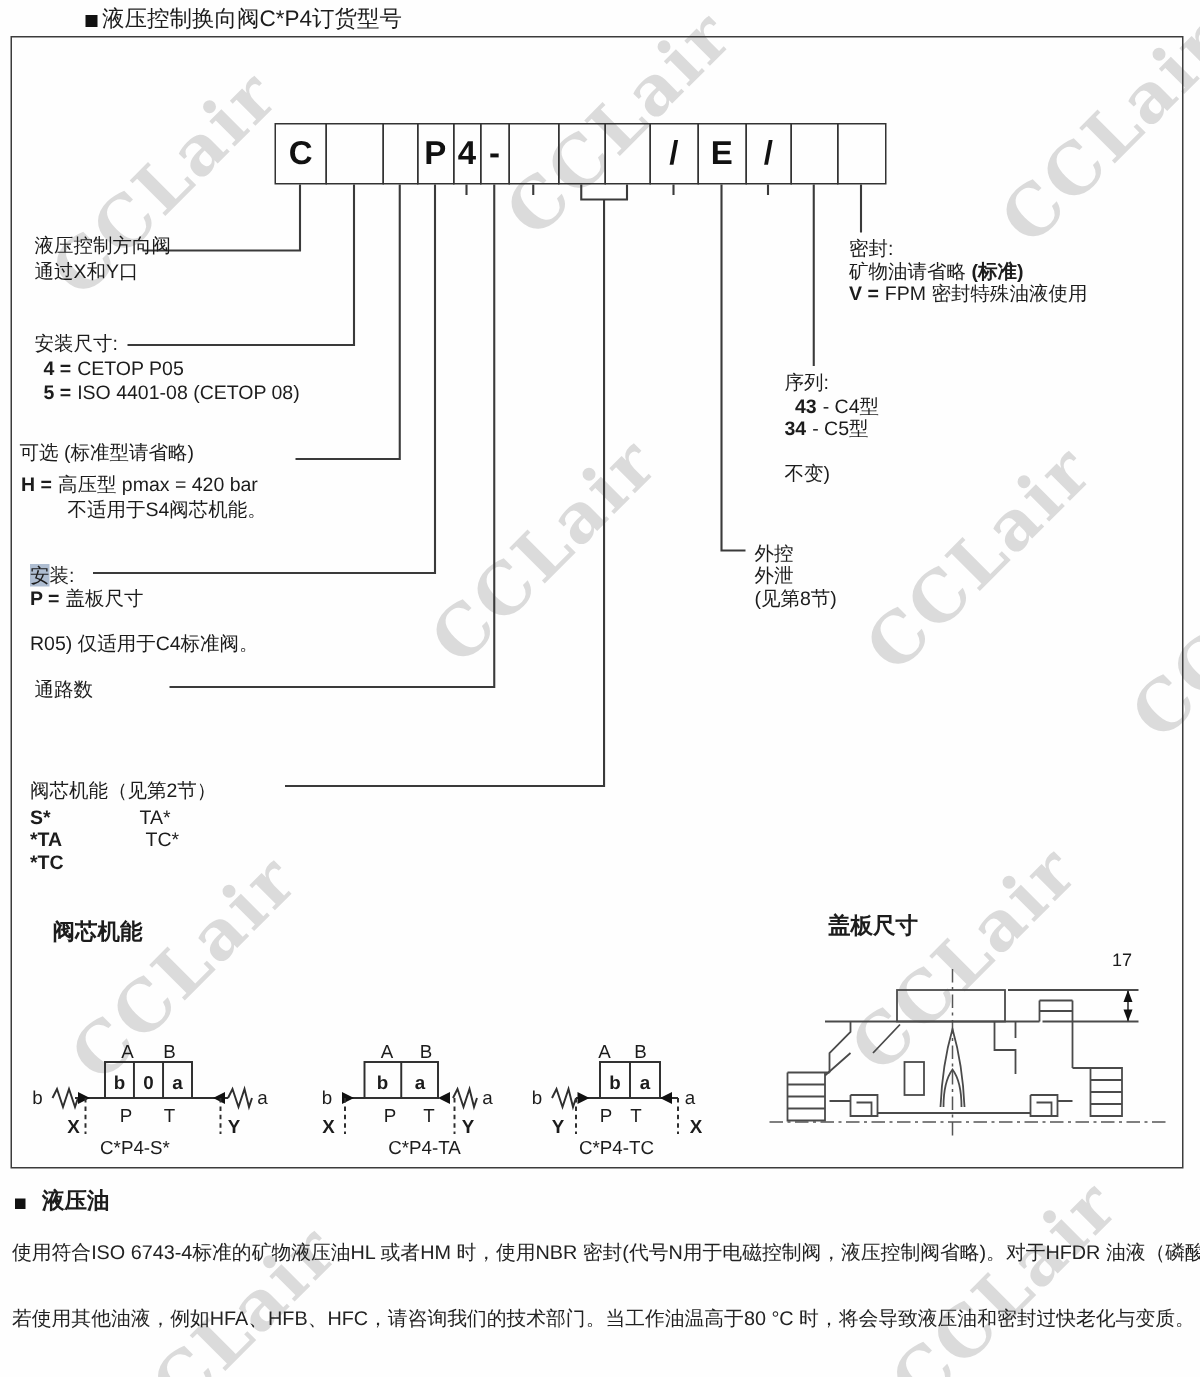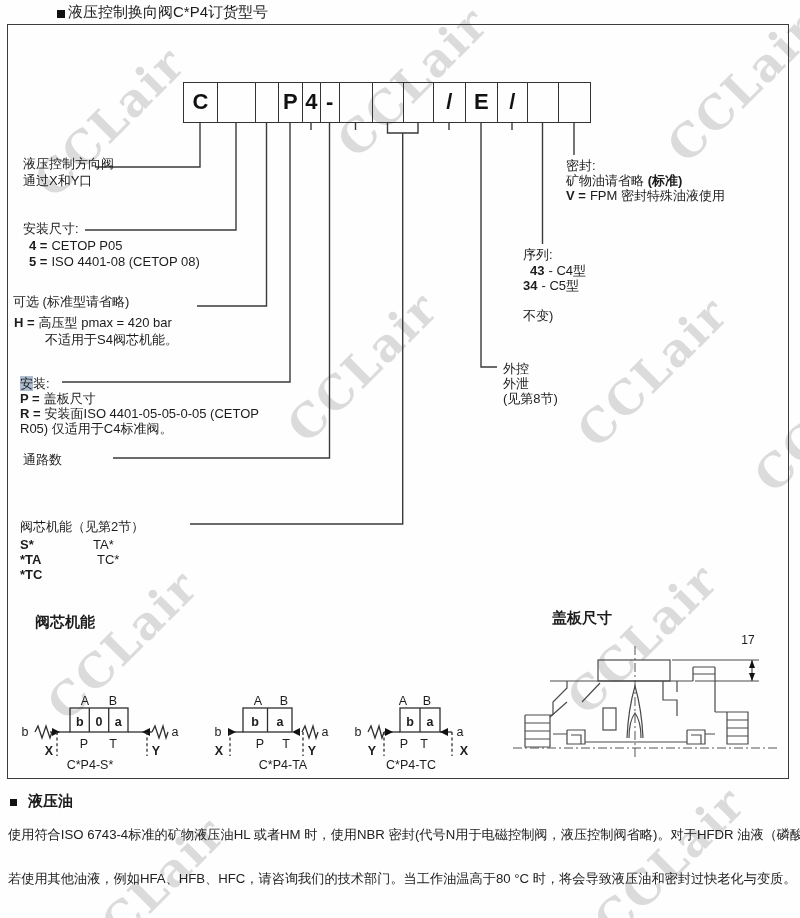--- a/index.html
+++ b/index.html
@@ -107,21 +107,20 @@
   <div class="ann" style="left:23px;top:221px">安装尺寸:</div>
   <div class="ann" style="left:29px;top:238px"><b>4 =</b><span>CETOP P05</span></div>
   <div class="ann" style="left:29px;top:254px"><b>5 =</b><span>ISO 4401-08 (CETOP 08)</span></div>
 
   <div class="ann" style="left:13px;top:294px">可选 (标准型请省略)</div>
   <div class="ann" style="left:14px;top:315px"><b>H =</b><span>高压型 pmax = 420 bar</span></div>
   <div class="ann" style="left:45px;top:332px">不适用于S4阀芯机能。</div>
 
   <div class="ann" style="left:20px;top:376px"><span class="hl">安</span><span>装:</span></div>
   <div class="ann" style="left:20px;top:391px"><b>P =</b><span>盖板尺寸</span></div>
-  <div class="ann" style="left:20px;top:406px"><b>R =</b><span>安装面ISO 4401-05-05-0-05 (CETOP</span></div>
   <div class="ann" style="left:20px;top:421px">R05) 仅适用于C4标准阀。</div>
 
   <div class="ann" style="left:23px;top:452px">通路数</div>
 
   <div class="ann" style="left:20px;top:519px">阀芯机能（见第2节）</div>
   <div class="ann" style="left:20px;top:537px;font-weight:bold">S*</div>
   <div class="ann" style="left:93px;top:537px;font-weight:normal">TA*</div>
   <div class="ann" style="left:20px;top:552px;font-weight:bold">*TA</div>
   <div class="ann" style="left:97px;top:552px;font-weight:normal">TC*</div>
   <div class="ann" style="left:20px;top:567px;font-weight:bold">*TC</div>

